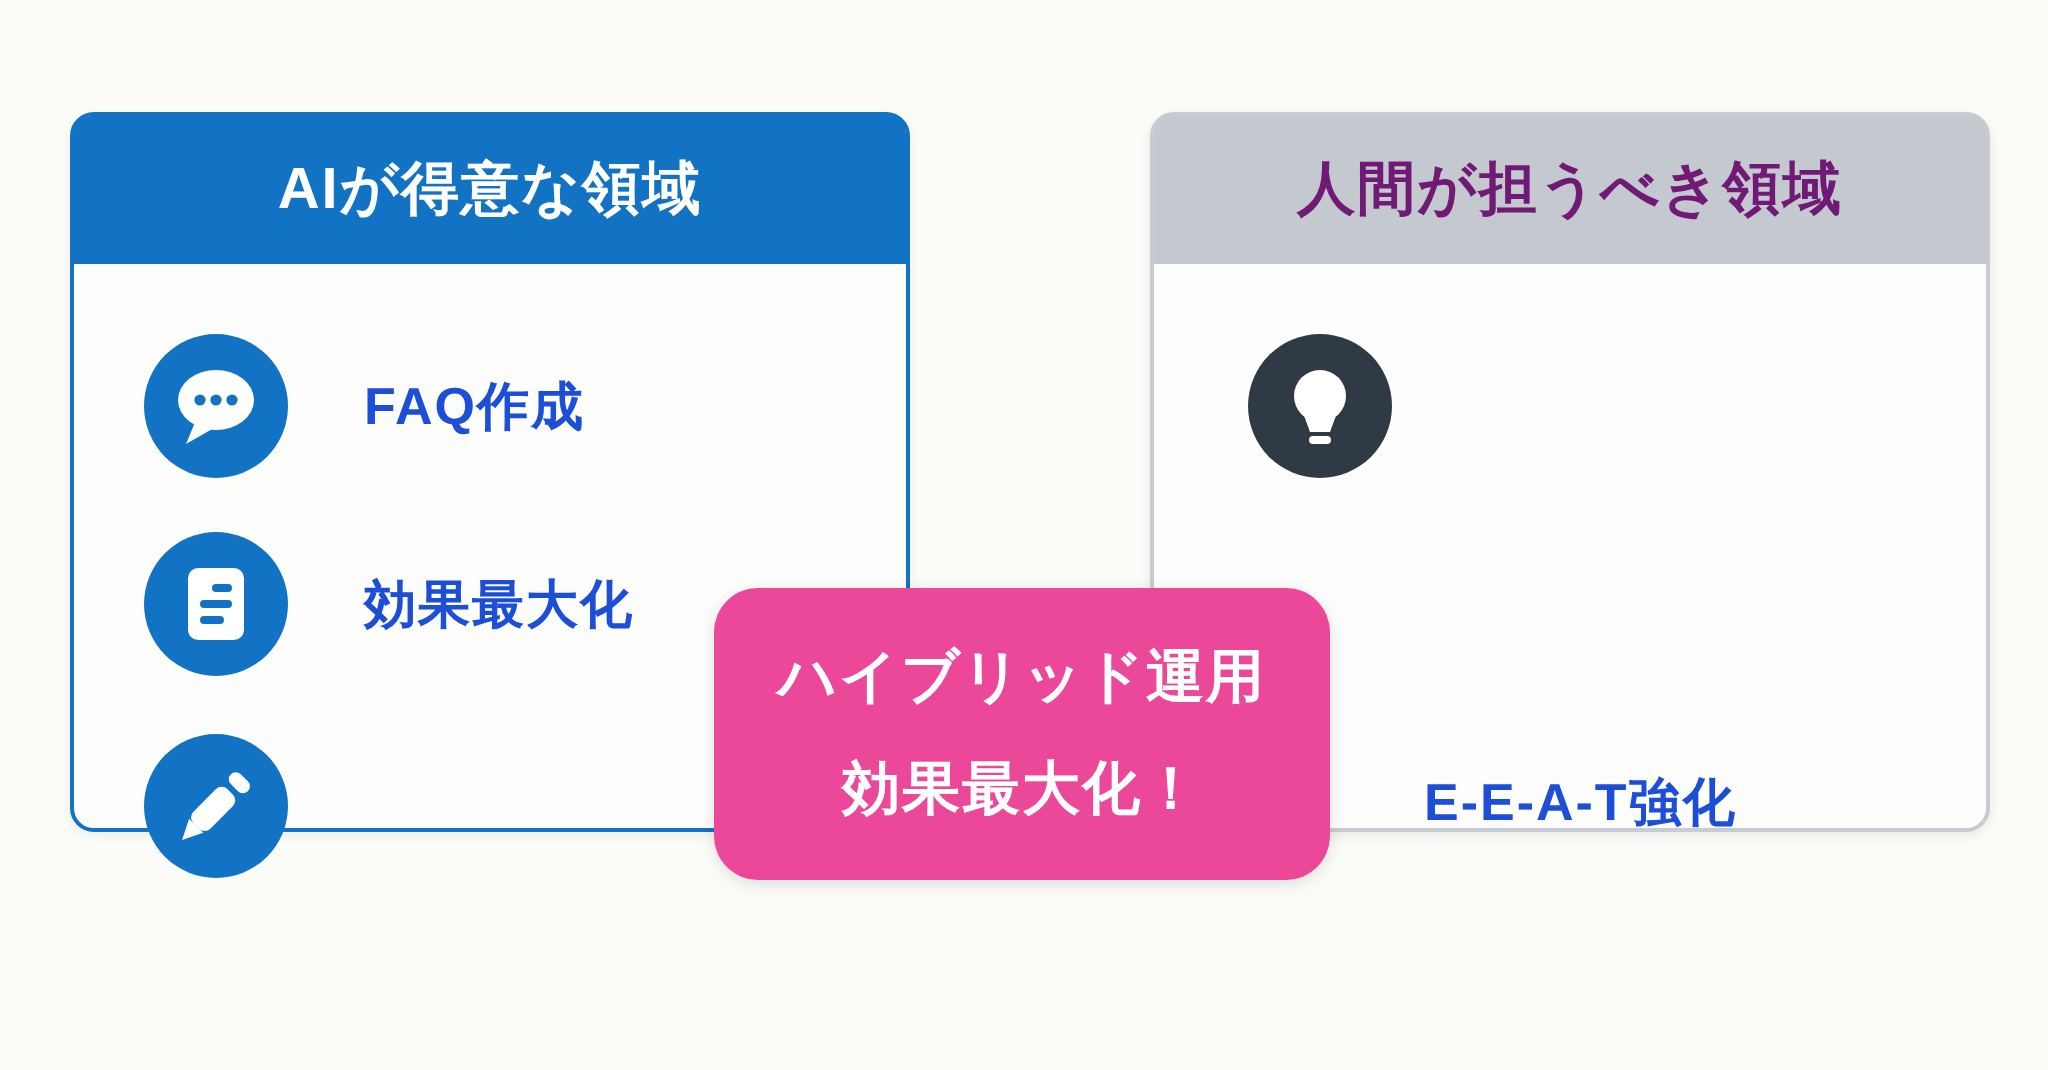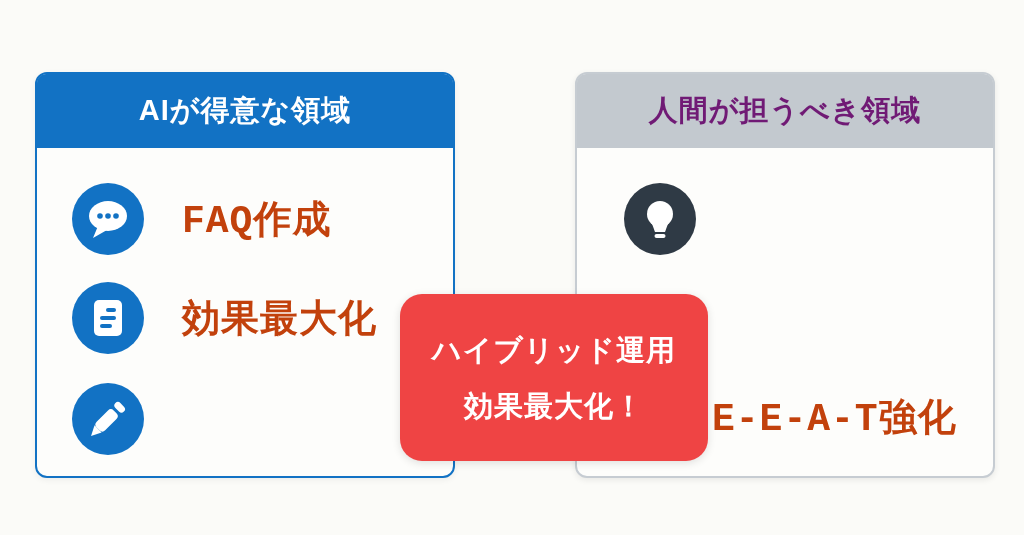--- a/index.html
+++ b/index.html
@@ -2,21 +2,21 @@
 <html><head>
 <meta charset="utf-8">
 <style>
   html,body{margin:0;padding:0;}
   body{
     width:1024px;height:535px;position:relative;overflow:hidden;
     background:#FBFBF8;
     font-family:"Liberation Sans","DejaVu Sans",sans-serif;
   }
   .card{
-    position:absolute;top:72px;width:420px;height:406px;
+    position:absolute;top:56px;width:420px;height:360px;
     box-sizing:border-box;border-radius:12px;background:#FDFDFB;
   }
   .card-left{
     left:35px;border:2px solid #1272C4;
     box-shadow:0 2px 6px rgba(0,0,0,0.06);
   }
   .card-right{
     left:575px;border:2px solid #C6CCD2;
     box-shadow:0 2px 6px rgba(0,0,0,0.08);
   }
@@ -27,40 +27,38 @@
   }
   .card-left .card-header{background:#1272C4;color:#FFFFFF;}
   .card-right .card-header{background:#C3C9CF;color:#701a75;}
 
   .row{
     position:absolute;display:flex;align-items:center;
     height:72px;
   }
   .row .icon-circle{width:72px;height:72px;flex:0 0 72px;}
   .row .label{
-    font-size:38px;font-weight:700;color:#c2410c;letter-spacing:1px;
+    font-size:26px;font-weight:700;color:#1d4ed8;letter-spacing:1px;
     white-space:nowrap;
-    font-family:Liberation Mono, monospace;
   }
   
   .card-left .row{left:35px;}
   .card-left .row .label{margin-left:38px;}
   .row-l1{top:109px;} .row-l2{top:208px;} .row-l3{top:309px;}
   
   .row-r1{left:47px;top:109px;}
   .card-right .row-r1 .label{margin-left:18px;}
   .row-r2{left:135px;top:207px;}
   .row-r3{left:135px;top:307px;}
 
   .badge{
-    position:absolute;left:357px;top:294px;width:308px;height:167px;
-    background:#ef4444;border-radius:22px;z-index:5;
+    position:absolute;left:357px;top:294px;width:308px;height:146px;
+    background:#ec4899;border-radius:22px;z-index:5;
     display:flex;flex-direction:column;align-items:center;justify-content:center;
     box-shadow:0 2px 8px rgba(0,0,0,0.12);
-    margin-left:43px;
   }
   .badge .badge-line{
     color:#FFFFFF;font-size:29px;font-weight:700;letter-spacing:1px;
     line-height:56px;white-space:nowrap;
   }
 </style>
 </head>
 <body>
 
 <div class="card card-left">

